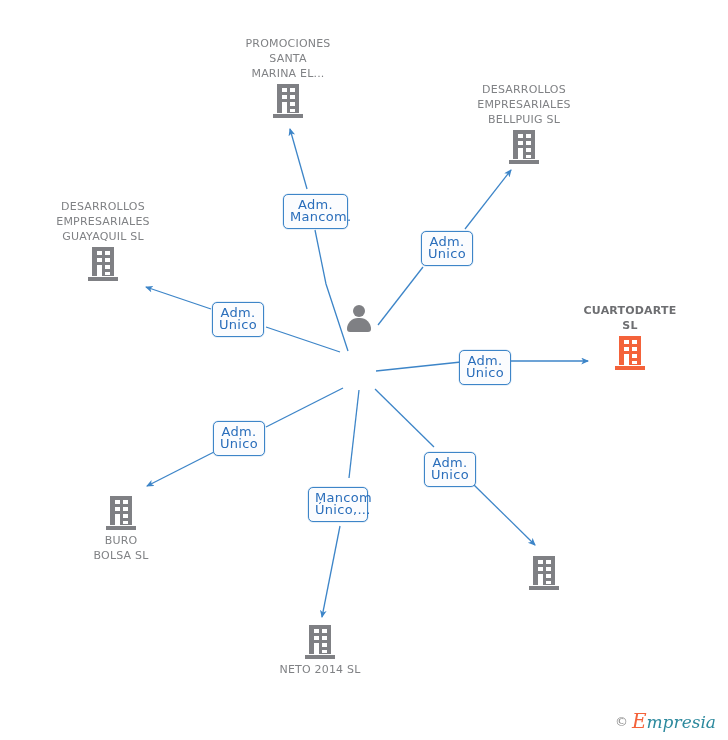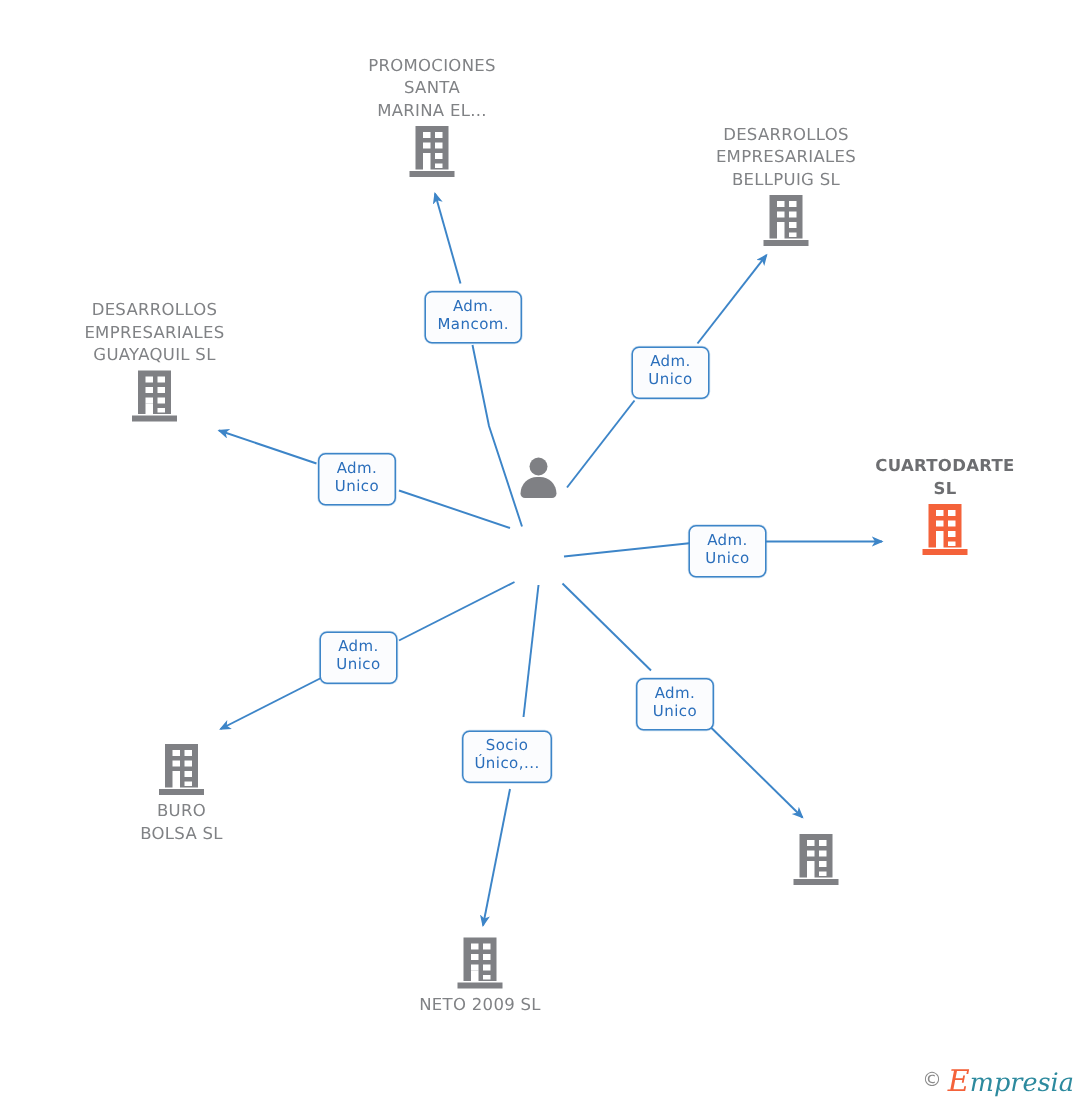--- a/index.html
+++ b/index.html
@@ -121,21 +121,21 @@
   }
 
   
   .edge-label {
     position: absolute;
     box-sizing: border-box;
     border: 1.5px solid #3d85c8;
     border-radius: 5px;
     background: #fbfcfe;
     color: #2a6ebb;
-    font-size: 10px;
+    font-size: 13px;
     line-height: 12px;
     text-align: center;
     padding: 4px 6px 5px 6px;
     white-space: pre-line;
     letter-spacing: 0.3px;
     box-shadow: 0 0 0 0.5px rgba(61,133,200,0.25);
   }
 
   
   #watermark {
@@ -314,21 +314,21 @@
         <div class="win" style="left:17px; top:4px;"></div>
         <div class="win" style="left:9px;  top:11px;"></div>
         <div class="win" style="left:17px; top:11px;"></div>
         <div class="win" style="left:9px;  top:18px;"></div>
         <div class="win" style="left:17px; top:18px;"></div>
         <div class="win" style="left:17px; top:25px; height:3px;"></div>
         <div class="door" style="left:9px; bottom:4px; height:8px;"></div>
         <div class="base"></div>
       </div>
     </div>
-    <div class="node-label">NETO 2009  SL</div>
+    <div class="node-label">NETO 2014  SL</div>
   </div>
 
   <div class="node label-top" style="left:359px; top:298px;">
     <div class="node-icon">
       <div class="person">
         <div class="head"></div>
         <div class="body"></div>
       </div>
     </div>
   </div>
@@ -344,21 +344,21 @@
 
   <div class="edge-label" style="left:459px; top:350px; width:52px;">Adm.
 Unico</div>
 
   <div class="edge-label" style="left:213px; top:421px; width:52px;">Adm.
 Unico</div>
 
   <div class="edge-label" style="left:424px; top:452px; width:52px;">Adm.
 Unico</div>
 
-  <div class="edge-label" style="left:308px; top:487px; width:60px;">Socio
+  <div class="edge-label" style="left:308px; top:487px; width:60px;">Mancom
 Único,...</div>
 
   <div id="watermark">
     <span class="copy">©</span>
     <span class="brand"><span class="cap">E</span><span>mpresia</span></span>
   </div>
 
 </div>
 
 </body></html>

